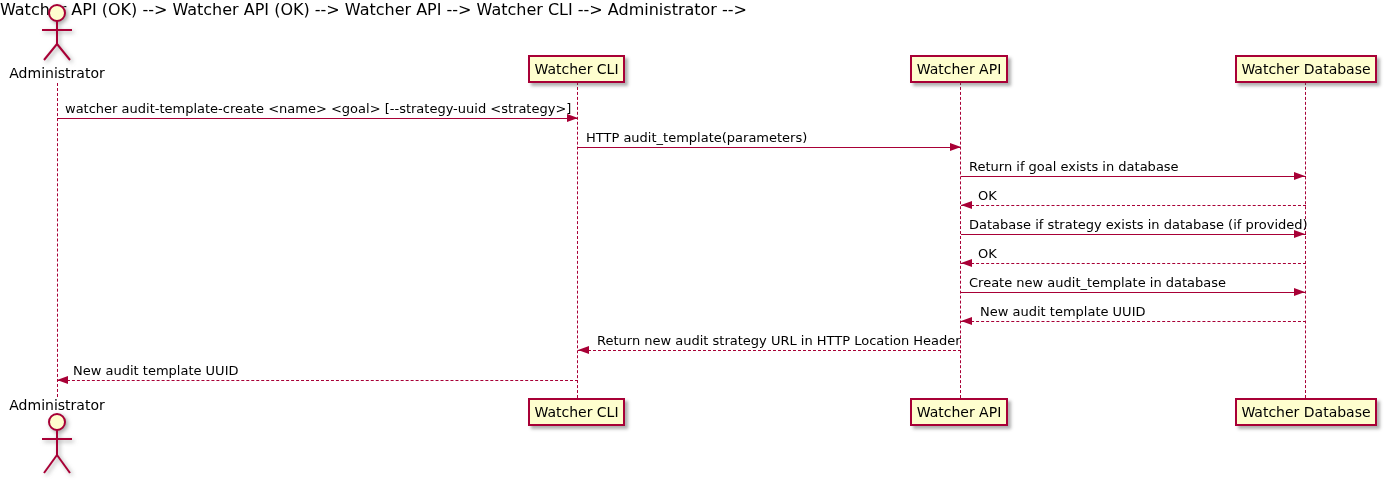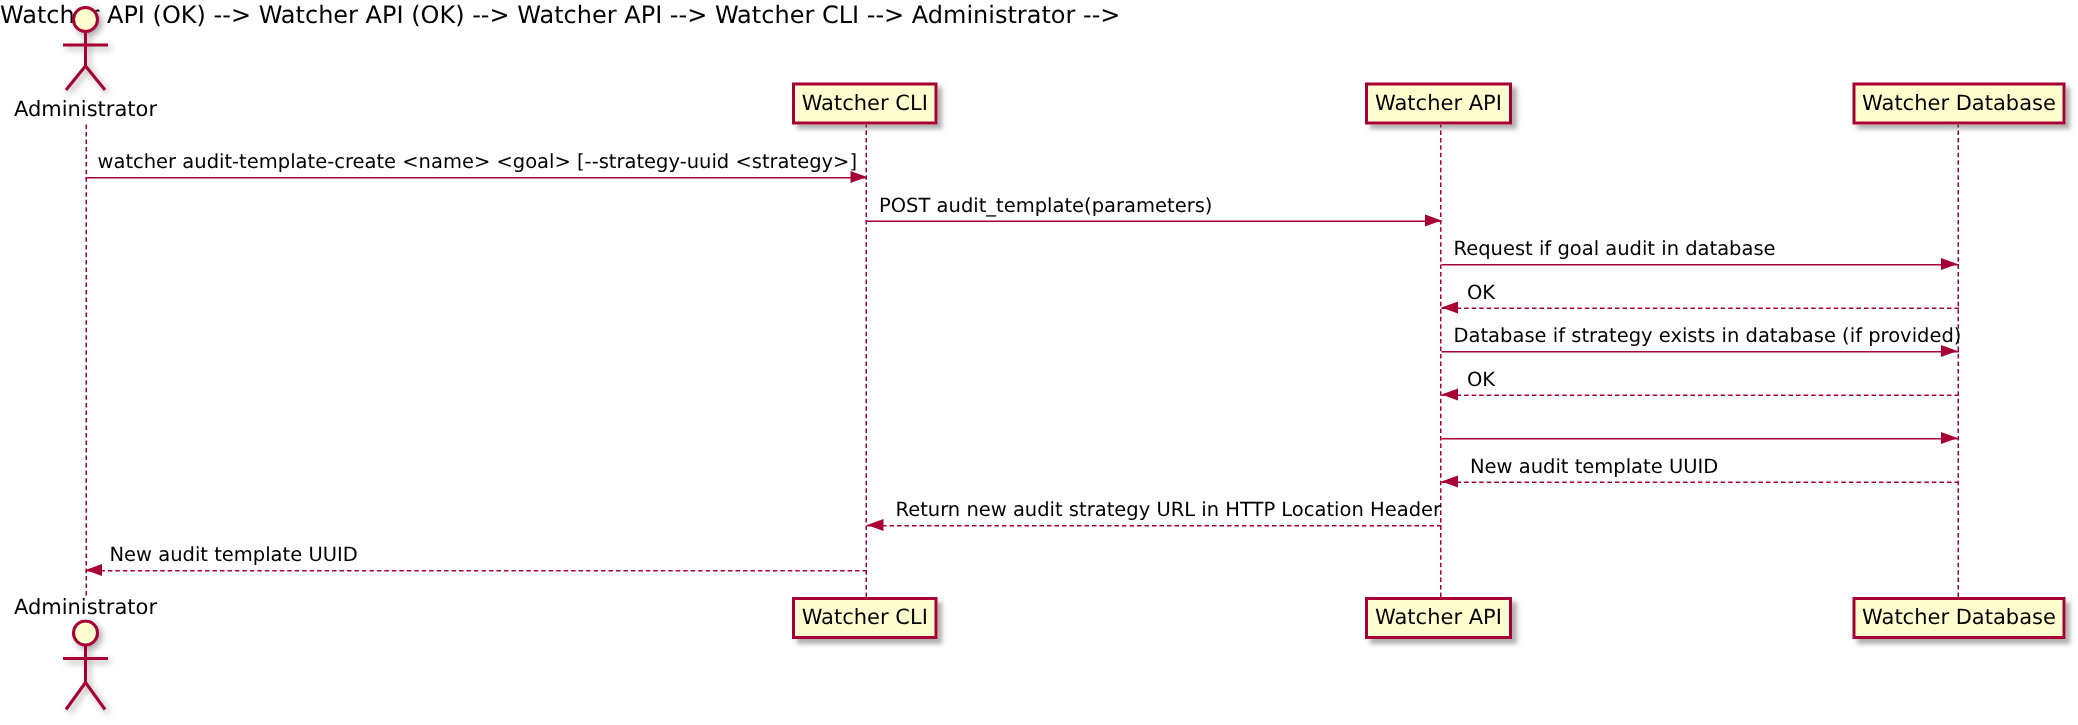--- a/index.html
+++ b/index.html
@@ -99,45 +99,46 @@
   <div class="pbox" style="left:528px;top:398px;width:97px">Watcher CLI</div>
   <div class="pbox" style="left:910px;top:398px;width:98px">Watcher API</div>
   <div class="pbox" style="left:1235px;top:398px;width:142px">Watcher Database</div>
 
   
   <div class="msg-text" style="left:65px;top:101px">watcher audit-template-create &lt;name&gt; &lt;goal&gt; [--strategy-uuid &lt;strategy&gt;]</div>
   <div class="msg-line solid" style="left:57px;top:118px;width:521px"></div>
   <div class="arrowhead right" style="left:567px;top:114px"></div>
 
   
-  <div class="msg-text" style="left:586px;top:130px">POST audit_template(parameters)</div>
+  <div class="msg-text" style="left:586px;top:130px">HTTP audit_template(parameters)</div>
   <div class="msg-line solid" style="left:578px;top:147px;width:383px"></div>
   <div class="arrowhead right" style="left:950px;top:143px"></div>
 
   
-  <div class="msg-text" style="left:969px;top:159px">Request if goal audit in database</div>
+  <div class="msg-text" style="left:969px;top:159px">Return if goal exists in database</div>
   <div class="msg-line solid" style="left:961px;top:176px;width:345px"></div>
   <div class="arrowhead right" style="left:1294px;top:172px"></div>
 
    Watcher API (OK) --&gt;
   <div class="msg-text" style="left:978px;top:188px">OK</div>
   <div class="msg-line dashed" style="left:961px;top:205px;width:345px"></div>
   <div class="arrowhead left" style="left:961px;top:201px"></div>
 
   
   <div class="msg-text" style="left:969px;top:217px">Database if strategy exists in database (if provided)</div>
   <div class="msg-line solid" style="left:961px;top:234px;width:345px"></div>
   <div class="arrowhead right" style="left:1294px;top:230px"></div>
 
    Watcher API (OK) --&gt;
   <div class="msg-text" style="left:978px;top:246px">OK</div>
   <div class="msg-line dashed" style="left:961px;top:263px;width:345px"></div>
   <div class="arrowhead left" style="left:961px;top:259px"></div>
 
   
+  <div class="msg-text" style="left:969px;top:275px">Create new audit_template in database</div>
   <div class="msg-line solid" style="left:961px;top:292px;width:345px"></div>
   <div class="arrowhead right" style="left:1294px;top:288px"></div>
 
    Watcher API --&gt;
   <div class="msg-text" style="left:980px;top:304px">New audit template UUID</div>
   <div class="msg-line dashed" style="left:961px;top:321px;width:345px"></div>
   <div class="arrowhead left" style="left:961px;top:317px"></div>
 
    Watcher CLI --&gt;
   <div class="msg-text" style="left:597px;top:333px">Return new audit strategy URL in HTTP Location Header</div>

